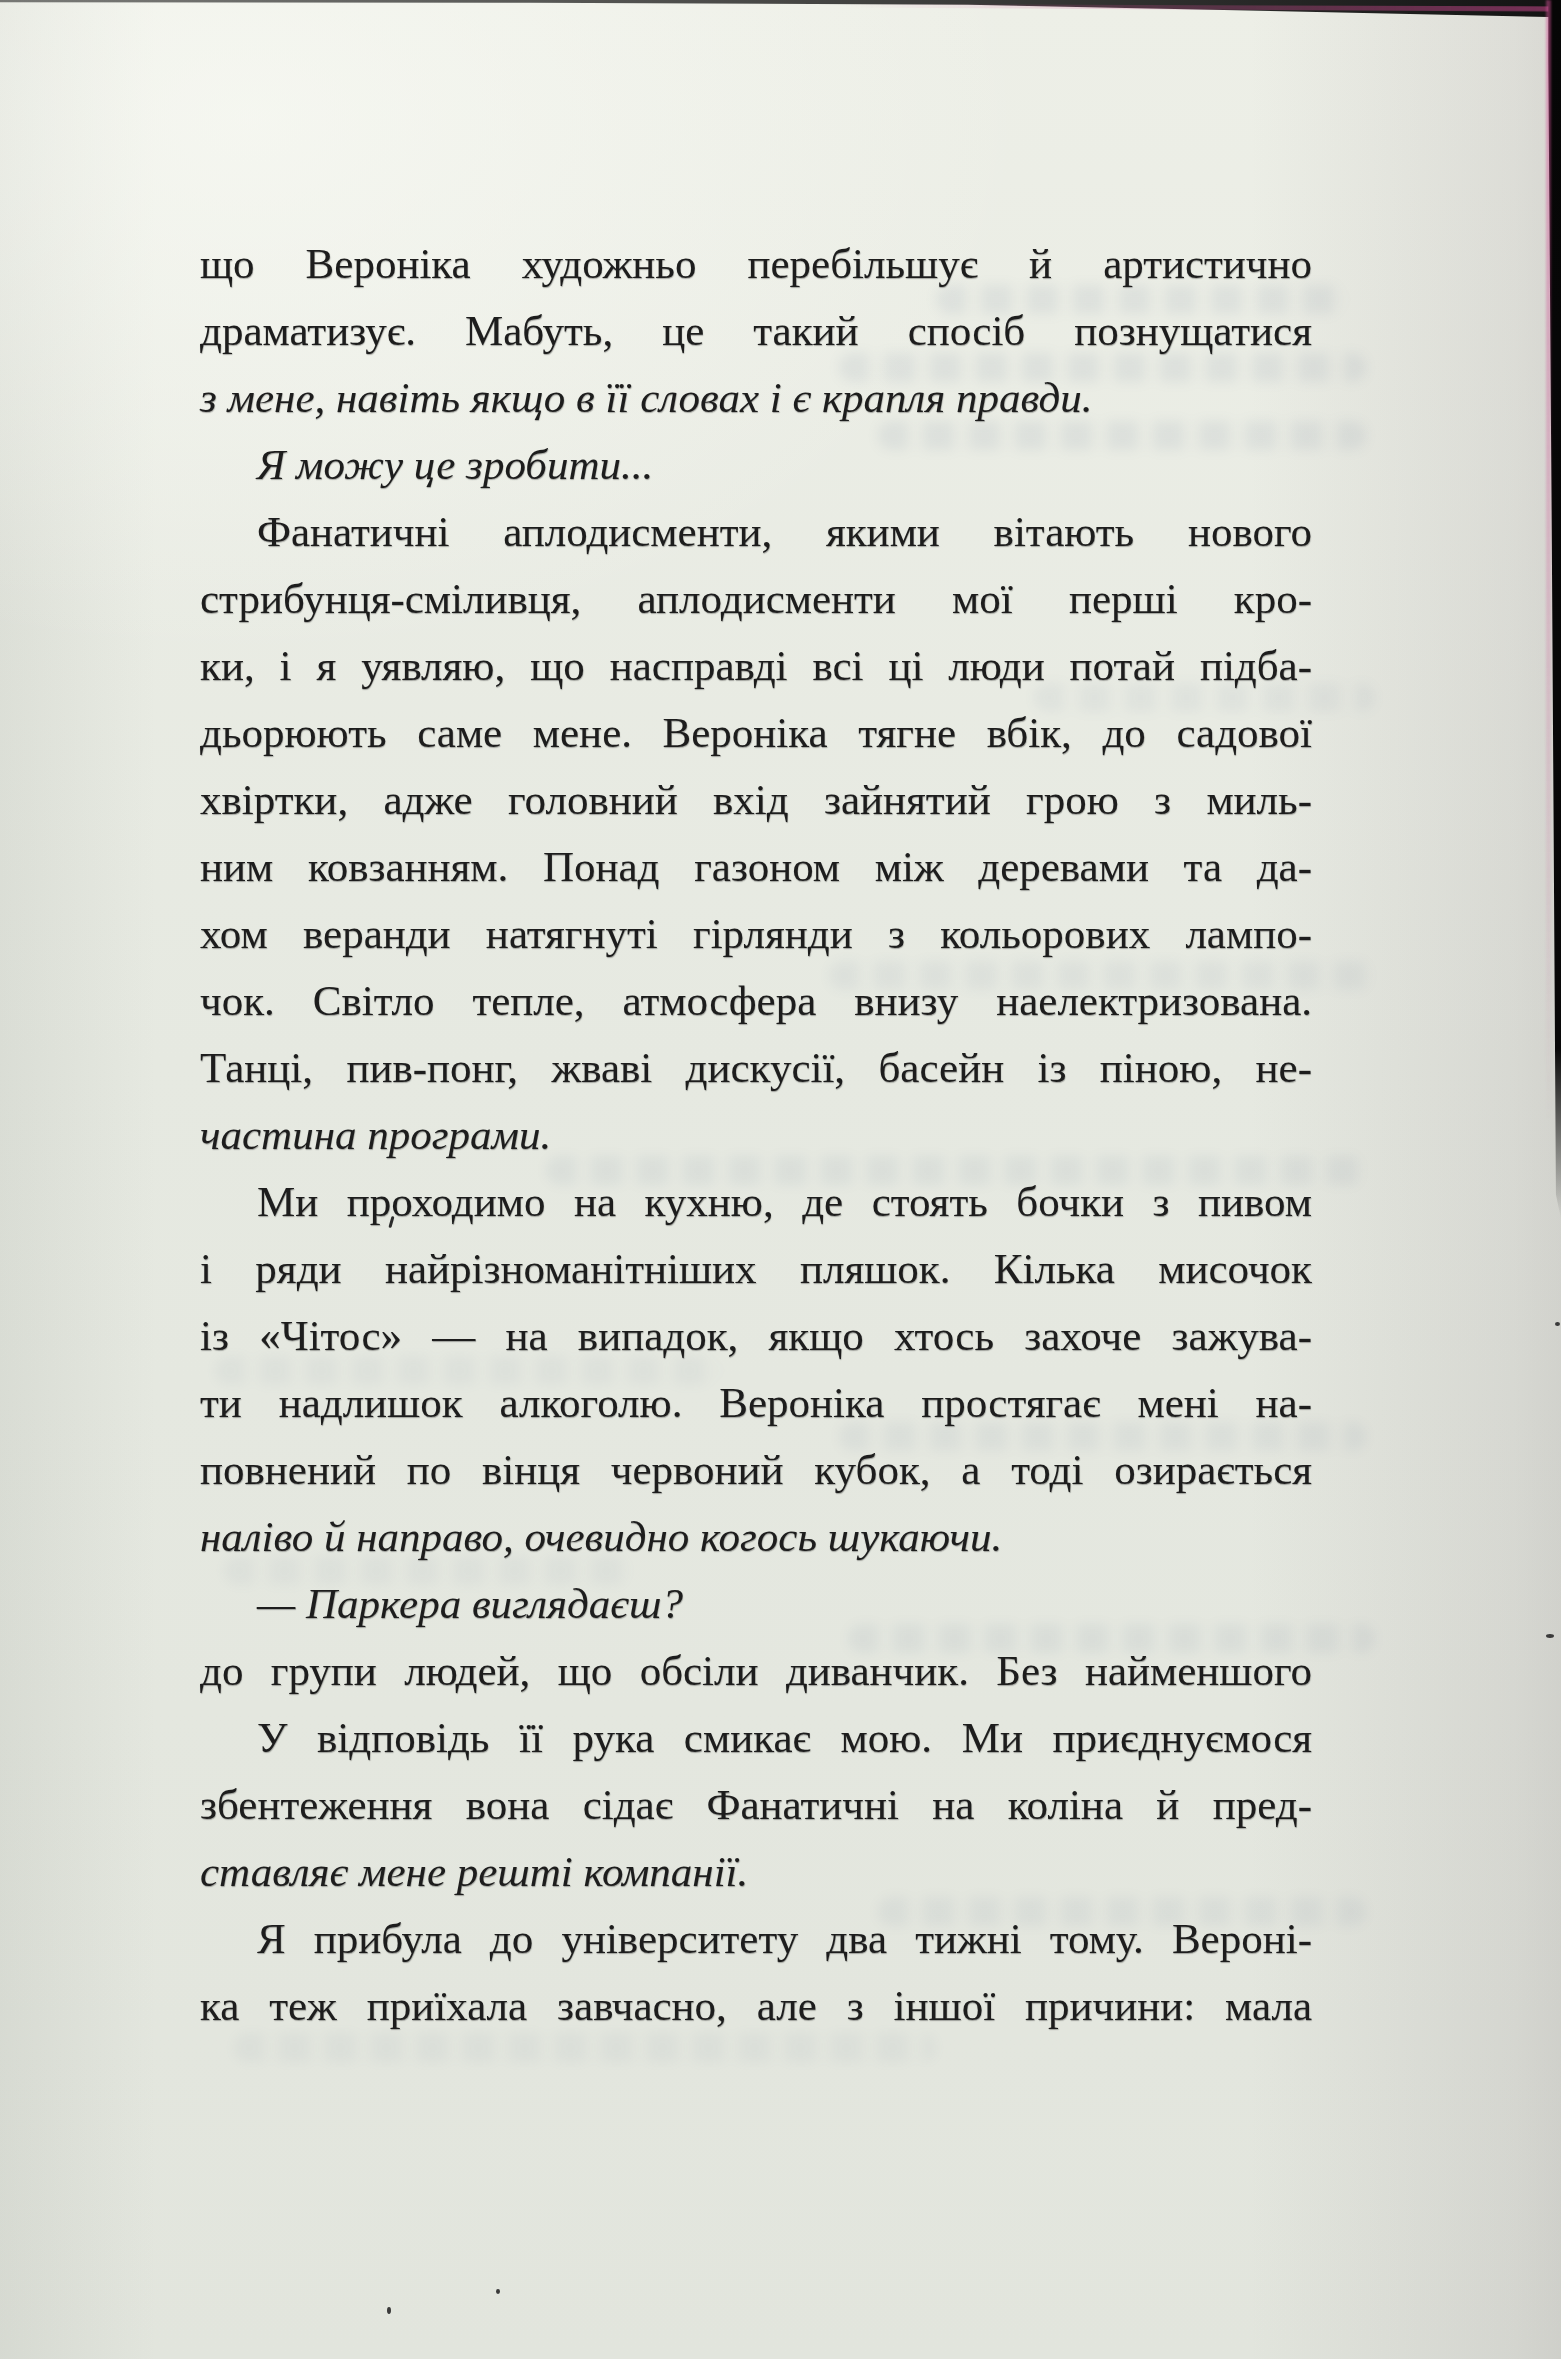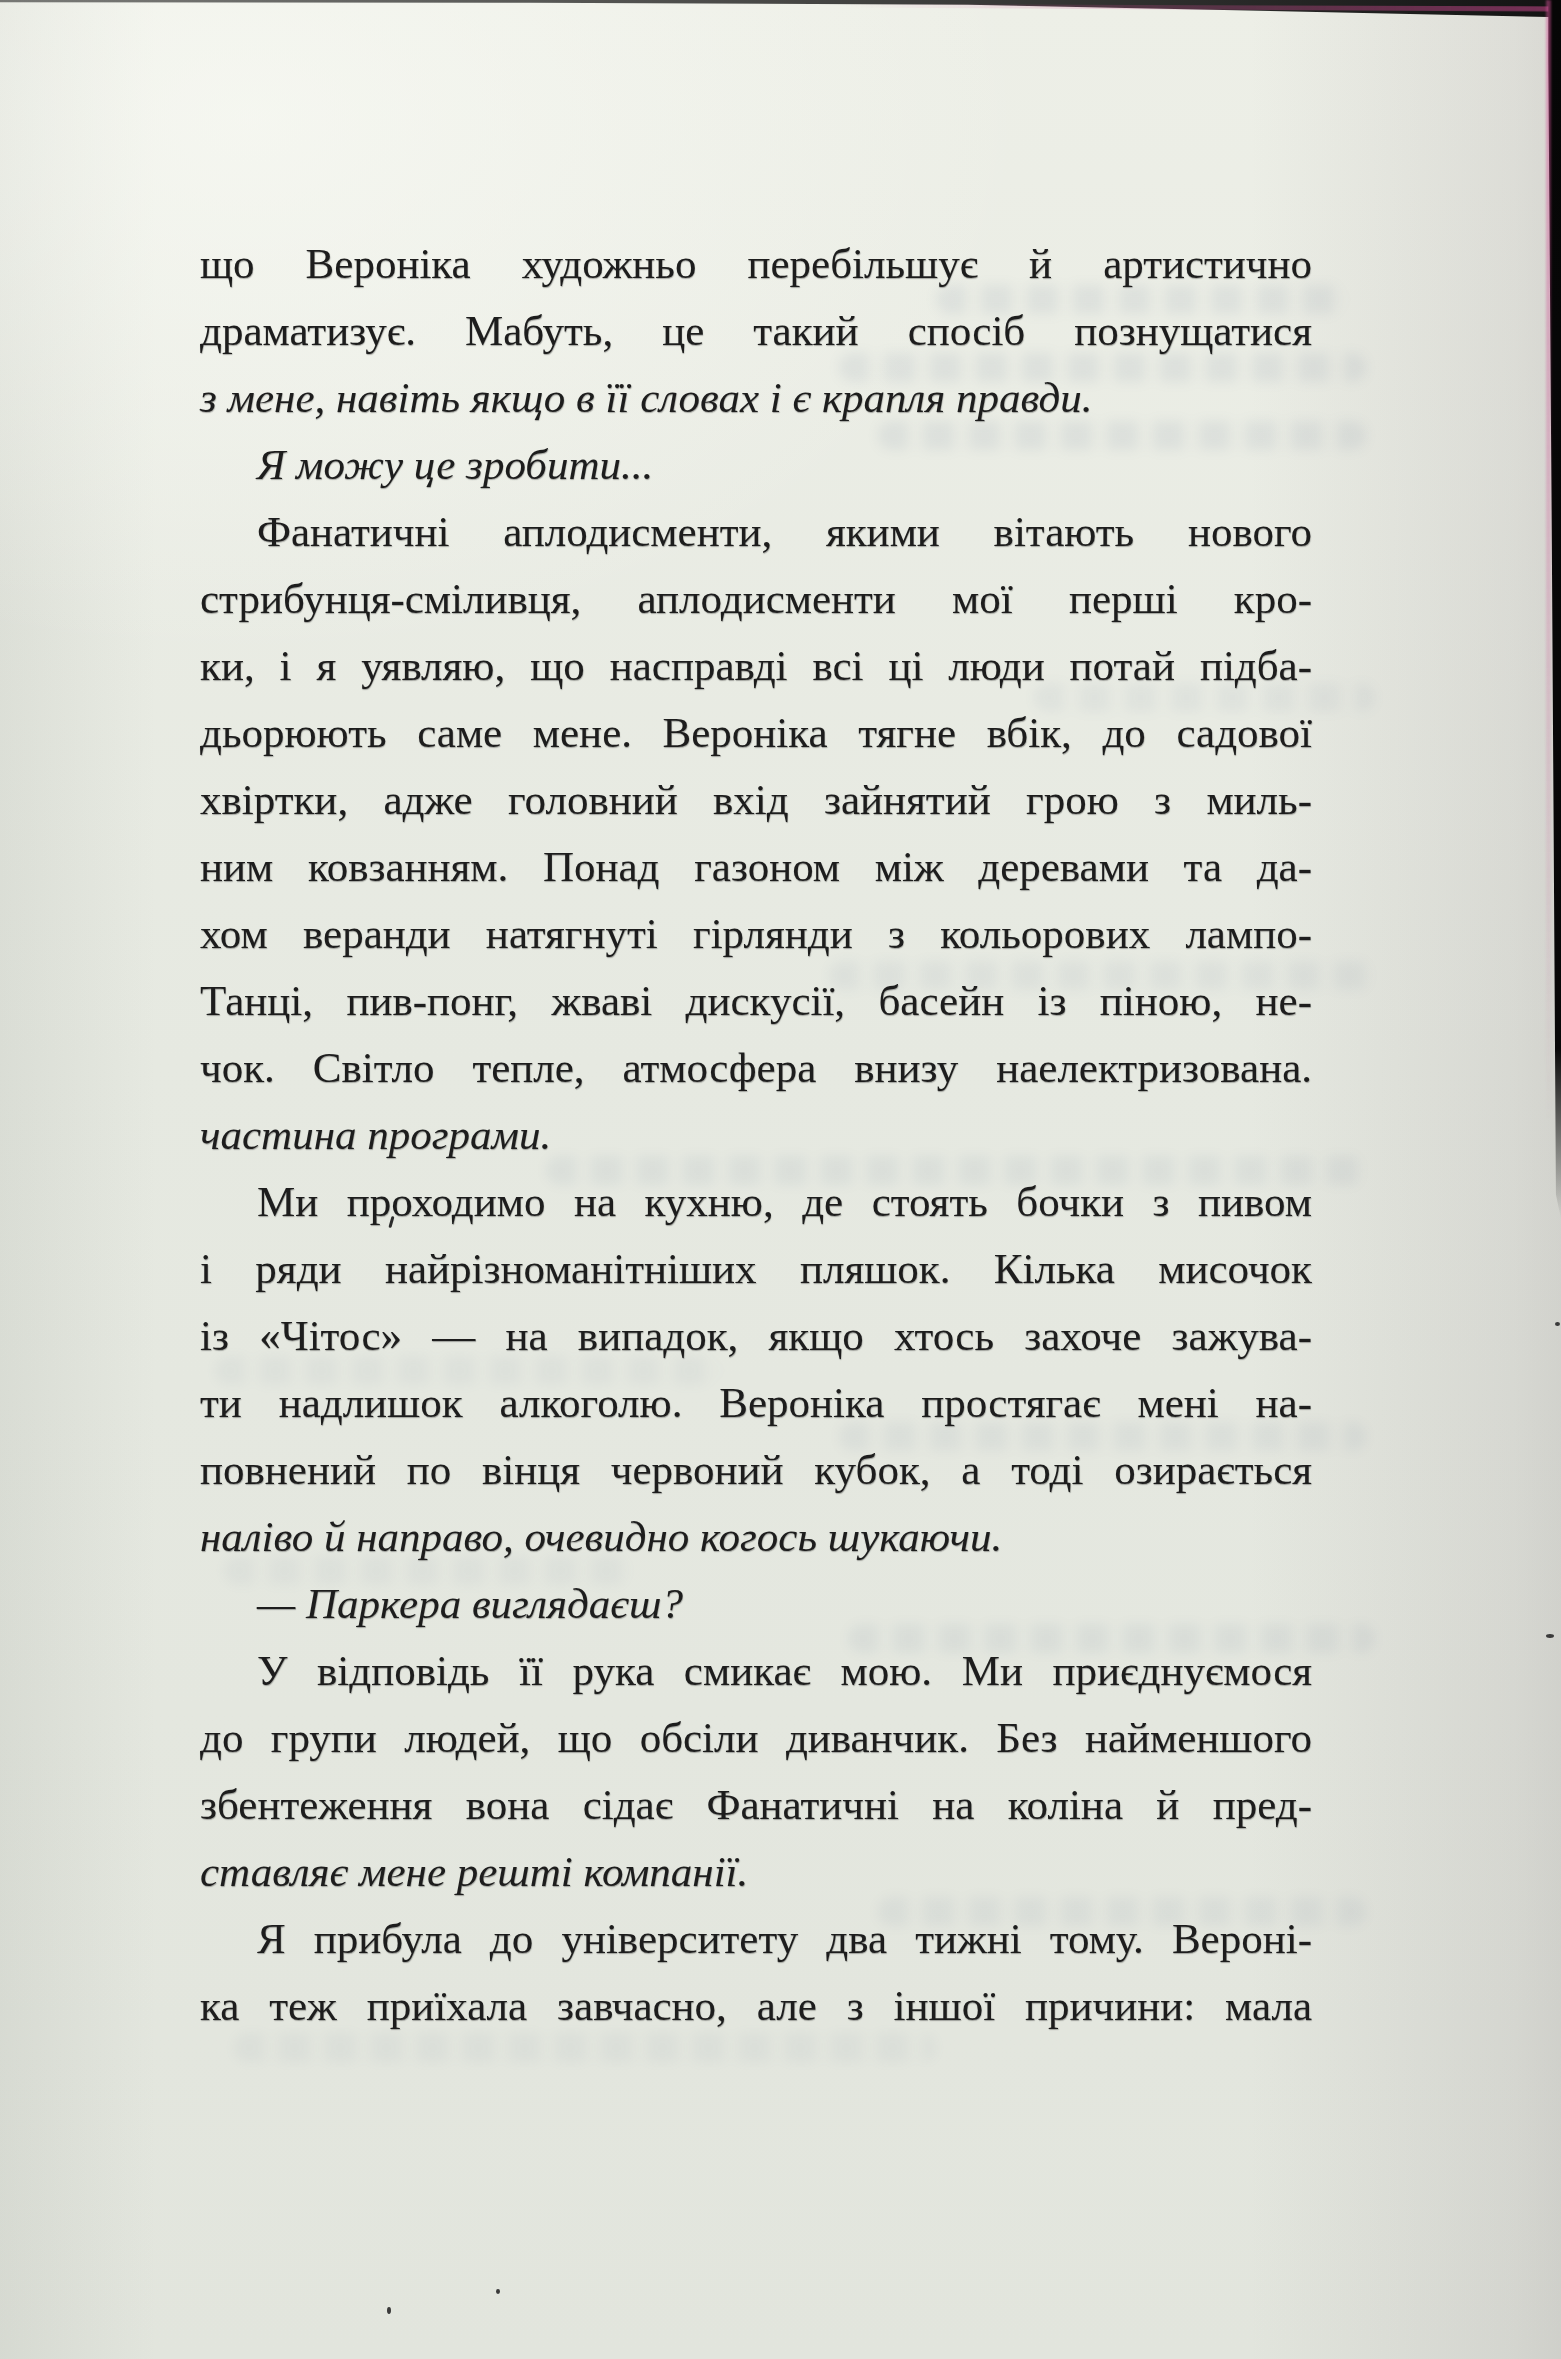--- a/index.html
+++ b/index.html
@@ -117,32 +117,32 @@
     <div class="ln">драматизує. Мабуть, це такий спосіб познущатися</div>
     <div class="ln end">з мене, навіть якщо в її словах і є крапля правди.</div>
     <div class="ln end ind it">Я можу це зробити...</div>
     <div class="ln ind">Фанатичні аплодисменти, якими вітають нового</div>
     <div class="ln">стрибунця-сміливця, аплодисменти мої перші кро-</div>
     <div class="ln">ки, і я уявляю, що насправді всі ці люди потай підба-</div>
     <div class="ln">дьорюють саме мене. Вероніка тягне вбік, до садової</div>
     <div class="ln">хвіртки, адже головний вхід зайнятий грою з миль-</div>
     <div class="ln">ним ковзанням. Понад газоном між деревами та да-</div>
     <div class="ln">хом веранди натягнуті гірлянди з кольорових лампо-</div>
+    <div class="ln">чок. Світло тепле, атмосфера внизу наелектризована.</div>
     <div class="ln">Танці, пив-понг, жваві дискусії, басейн із піною, не-</div>
-    <div class="ln">чок. Світло тепле, атмосфера внизу наелектризована.</div>
     <div class="ln end">частина програми.</div>
     <div class="ln ind">Ми проходимо на кухню, де стоять бочки з пивом</div>
     <div class="ln">і ряди найрізноманітніших пляшок. Кілька мисочок</div>
     <div class="ln">із «Чітос» — на випадок, якщо хтось захоче зажува-</div>
     <div class="ln">ти надлишок алкоголю. Вероніка простягає мені на-</div>
     <div class="ln">повнений по вінця червоний кубок, а тоді озирається</div>
     <div class="ln end">наліво й направо, очевидно когось шукаючи.</div>
     <div class="ln end ind">— Паркера виглядаєш?</div>
+    <div class="ln">до групи людей, що обсіли диванчик. Без найменшого</div>
     <div class="ln ind">У відповідь її рука смикає мою. Ми приєднуємося</div>
-    <div class="ln">до групи людей, що обсіли диванчик. Без найменшого</div>
     <div class="ln">збентеження вона сідає Фанатичні на коліна й пред-</div>
     <div class="ln end">ставляє мене решті компанії.</div>
     <div class="ln ind">Я прибула до університету два тижні тому. Вероні-</div>
     <div class="ln">ка теж приїхала завчасно, але з іншої причини: мала</div>
   </div>
 
 
   <div class="edge-top"></div>
   <div class="edge-top-pink"></div>
   <div class="edge-right"></div>

